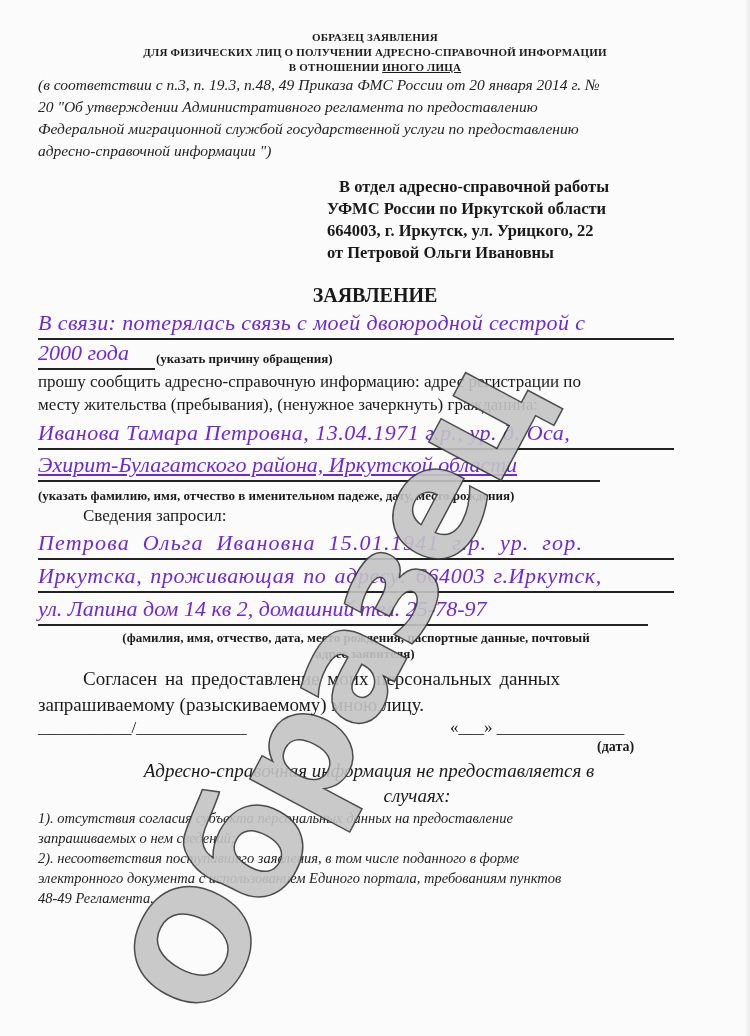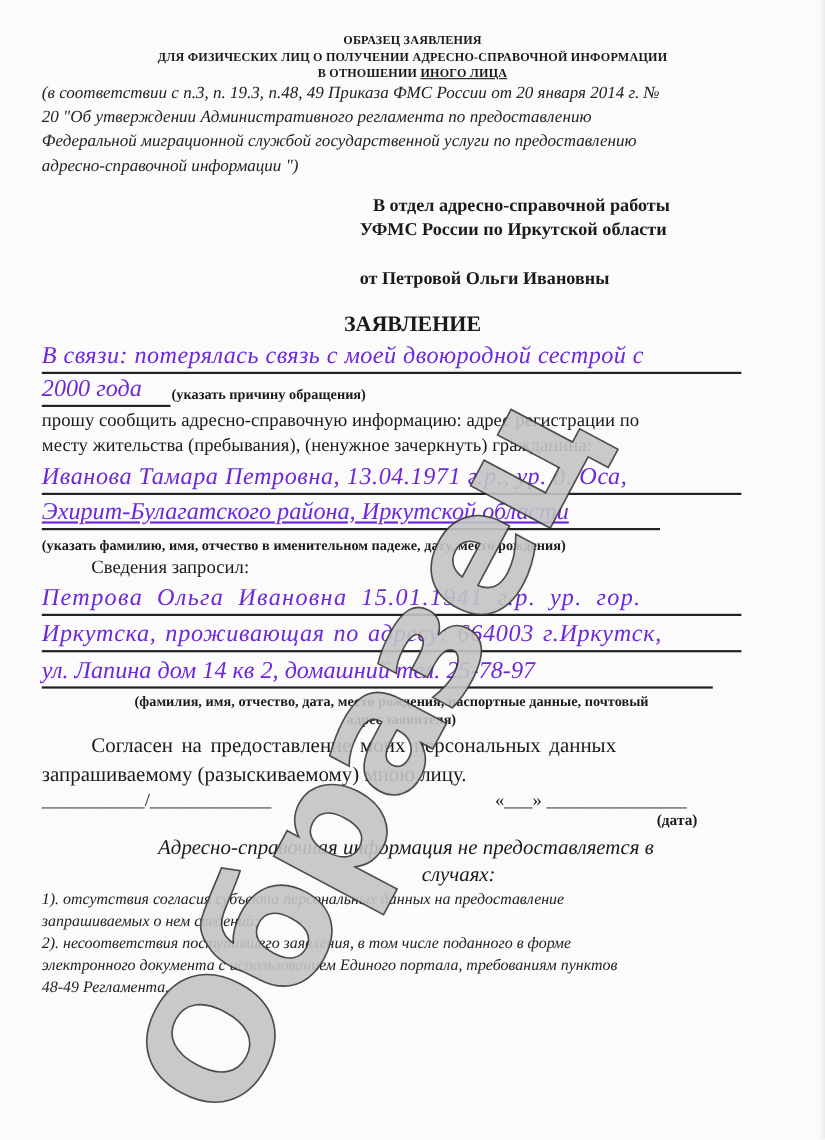--- a/index.html
+++ b/index.html
@@ -55,20 +55,21 @@
   <div class="abs hdr" style="top:46px;">ДЛЯ  ФИЗИЧЕСКИХ ЛИЦ О  ПОЛУЧЕНИИ  АДРЕСНО-СПРАВОЧНОЙ ИНФОРМАЦИИ</div>
   <div class="abs hdr" style="top:61px;"><span>В ОТНОШЕНИИ </span><u>ИНОГО ЛИЦА</u></div>
 
   <div class="abs ref" style="top:76px;">(в соответствии с п.3, п. 19.3,   п.48, 49 Приказа ФМС России от 20 января 2014 г. №</div>
   <div class="abs ref" style="top:98px;">20 "Об утверждении Административного регламента по  предоставлению</div>
   <div class="abs ref" style="top:120px;">Федеральной миграционной службой государственной услуги по предоставлению</div>
   <div class="abs ref" style="top:142px;">адресно-справочной информации ")</div>
 
   <div class="abs addr" style="top:177px;margin-left:12px;">В отдел адресно-справочной работы</div>
   <div class="abs addr" style="top:199px;">УФМС России по Иркутской области</div>
+  <div class="abs addr" style="top:221px;">664003, г. Иркутск, ул. Урицкого, 22</div>
   <div class="abs addr" style="top:243px;">от Петровой Ольги Ивановны</div>
 
   <div class="abs title">ЗАЯВЛЕНИЕ</div>
 
   <div class="abs hand" style="left:38px; top:310px; letter-spacing:0.4px;">В связи: потерялась связь с моей двоюродной сестрой с</div>
   <div class="uline" style="left:38px; width:636px; top:338px;"></div>
   <div class="abs hand" style="left:38px; top:340px;">2000 года</div>
   <div class="uline" style="left:38px; width:117px; top:368px;"></div>
   <div class="abs hint" style="left:156px; top:351px;">(указать причину обращения)</div>
 

